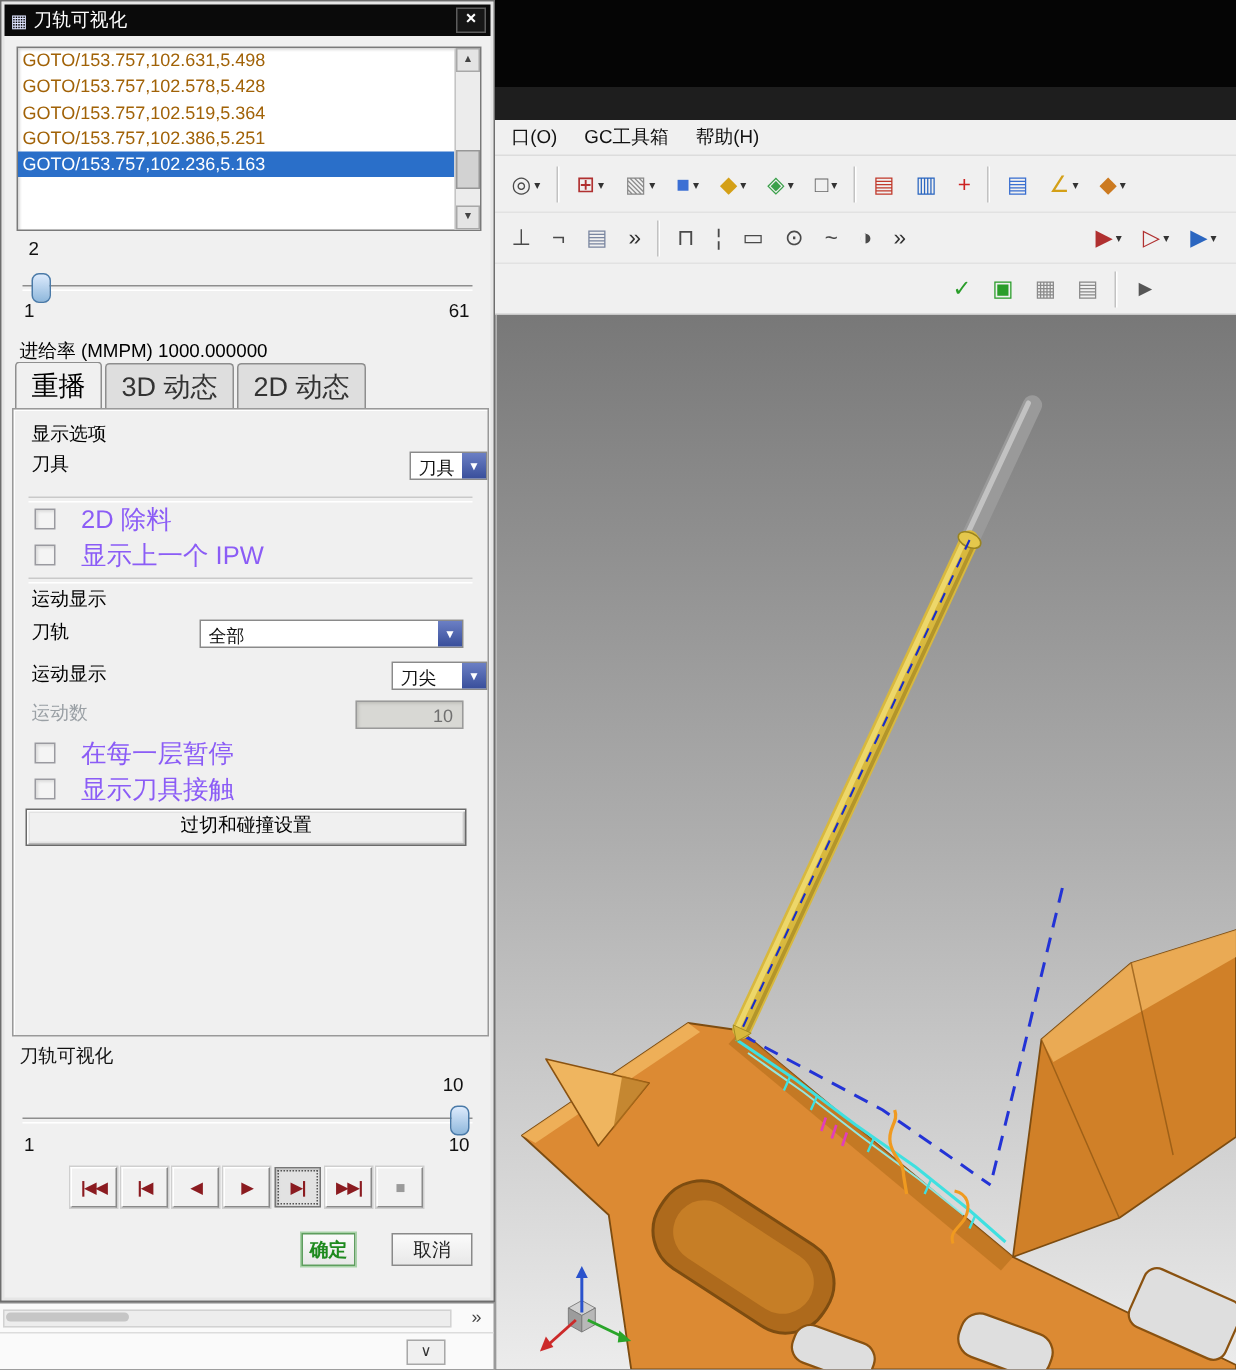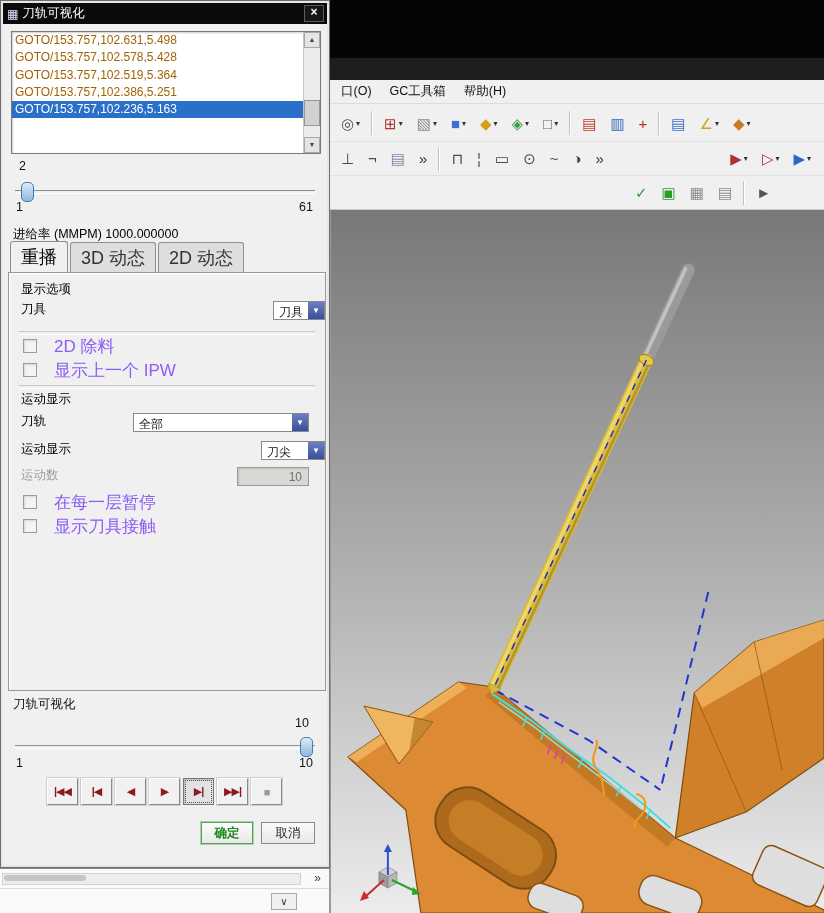--- a/index.html
+++ b/index.html
@@ -82,21 +82,21 @@
   .asmax{position:absolute;right:14px;top:732px;font-size:12.5px;}
   .playback{position:absolute;left:44px;top:754px;display:flex;gap:3px;}
   .pb-btn{width:31px;height:27px;background:#f1f1f1;border:1px solid #8a8a8a;border-top-color:#fff;border-left-color:#fff;
           box-shadow:0 0 0 1px #cfcfcf;color:var(--play-maroon,#8b1b20);font-weight:bold;font-size:11px;
           letter-spacing:-1px;padding:0;font-family:inherit;}
   .pb-btn.pressed{background:#e2e2e2;border:1px solid #777;box-shadow:inset 1px 1px 2px #bbb;outline:1px dotted #555;outline-offset:-3px;}
   .pb-btn.disabled{color:#9a9a9a;}
   .dlg-buttons{position:absolute;left:0;right:0;top:798px;height:24px;}
   .btn{position:absolute;height:22px;background:linear-gradient(#fbfbfb,#e8e8e8);border:1px solid #8a8a8a;
        font-size:12.5px;font-family:inherit;padding:0;}
-  .btn.ok{left:198px;width:52px;color:var(--ok-green,#1e8a1e);font-weight:bold;border-color:#5f9e5f;box-shadow:0 0 0 1px #a9d3a9;}
+  .btn.ok{left:198px;width:36px;color:var(--ok-green,#1e8a1e);font-weight:bold;border-color:#5f9e5f;box-shadow:0 0 0 1px #a9d3a9;}
   .btn.cancel{left:258px;width:54px;color:#222;}
   
   .bottom-strip{position:absolute;left:0;top:868px;width:330px;height:45px;background:#fafafa;border-right:1px solid #9a9a9a;
                 box-sizing:border-box;z-index:11;border-top:1px solid #8a8a8a;}
   .hscroll{position:absolute;left:2px;top:4px;right:28px;height:10px;background:#ededed;border:1px solid #d2d2d2;}
   .hthumb{position:absolute;left:1px;top:1px;width:82px;height:6px;background:#c6c6c6;border-radius:3px;}
   .strip-overflow{position:absolute;right:8px;top:2px;font-size:12px;color:#444;}
   .strip-line{position:absolute;left:0;right:0;top:19px;border-top:1px solid #dcdcdc;}
   .strip-expander{position:absolute;right:32px;top:24px;width:26px;height:17px;background:#f0f0f0;border:1px solid #a8a8a8;
                   font-size:10px;line-height:14px;color:#333;padding:0;font-family:inherit;}
@@ -405,20 +405,21 @@
 
         <div class="cbrow" style="top:220px;">
           <span class="cbox"></span>
           <span class="cblabel">在每一层暂停</span>
         </div>
         <div class="cbrow" style="top:244px;">
           <span class="cbox"></span>
           <span class="cblabel">显示刀具接触</span>
         </div>
 
+        <div class="gouge">过切和碰撞设置</div>
       </div>
 
       <div class="aslabel">刀轨可视化</div>
       <div class="asval">10</div>
       <div class="aslider">
         <div class="strack-h"></div>
         <div class="shandle" style="right:2px;"></div>
       </div>
       <div class="asmin">1</div>
       <div class="asmax">10</div>

